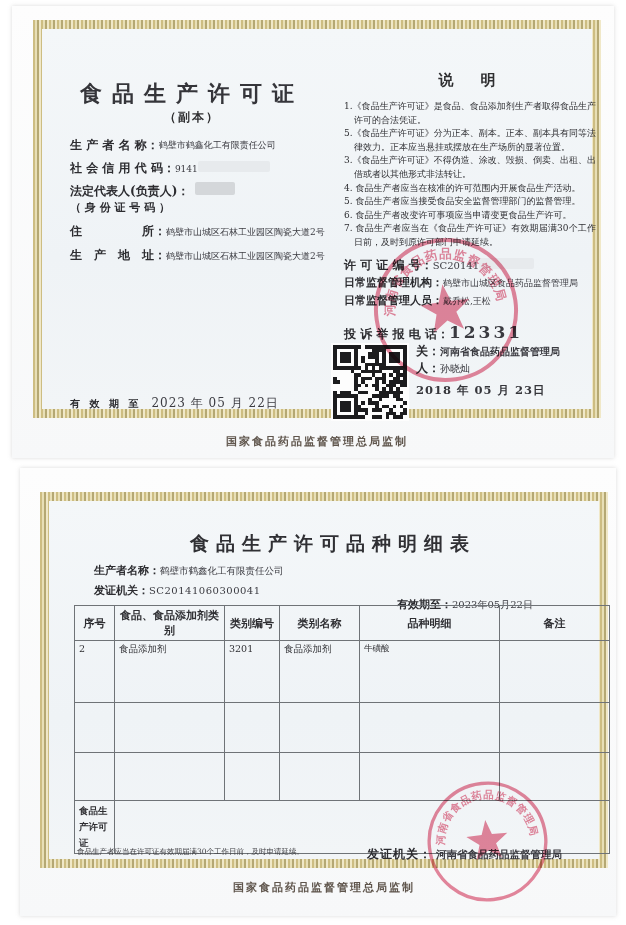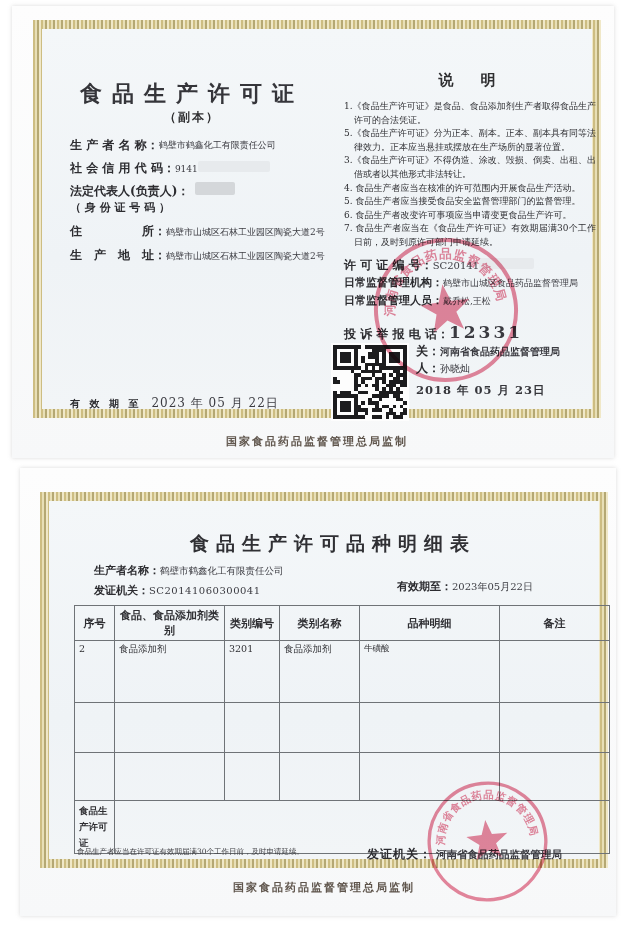--- a/index.html
+++ b/index.html
@@ -427,21 +427,21 @@
     <div class="d2-title" data-name="detail-title">食品生产许可品种明细表</div>
 
     <div class="d2-meta" data-name="field-detail-producer" style="left:45px;top:62px;">
       <span class="flabel" data-name="detail-producer-label">生产者名称：</span>
       <span class="fval" data-name="detail-producer-value">鹤壁市鹤鑫化工有限责任公司</span>
     </div>
     <div class="d2-meta" data-name="field-detail-license" style="left:45px;top:82px;">
       <span class="flabel" data-name="detail-license-label">发证机关：</span>
       <span class="fval code" data-name="detail-license-value">SC20141060300041</span>
     </div>
-    <div class="d2-meta" data-name="field-detail-valid" style="left:348px;top:78px;">
+    <div class="d2-meta" data-name="field-detail-valid" style="left:348px;top:96px;">
       <span class="flabel" data-name="detail-valid-label">有效期至：</span>
       <span class="fval" data-name="detail-valid-value" style="font-size:10px;">2023年05月22日</span>
     </div>
 
     <table class="grid" data-name="variety-table">
       <colgroup>
         <col style="width:40px">
           <col style="width:110px">
           <col style="width:55px">
         <col style="width:80px">

